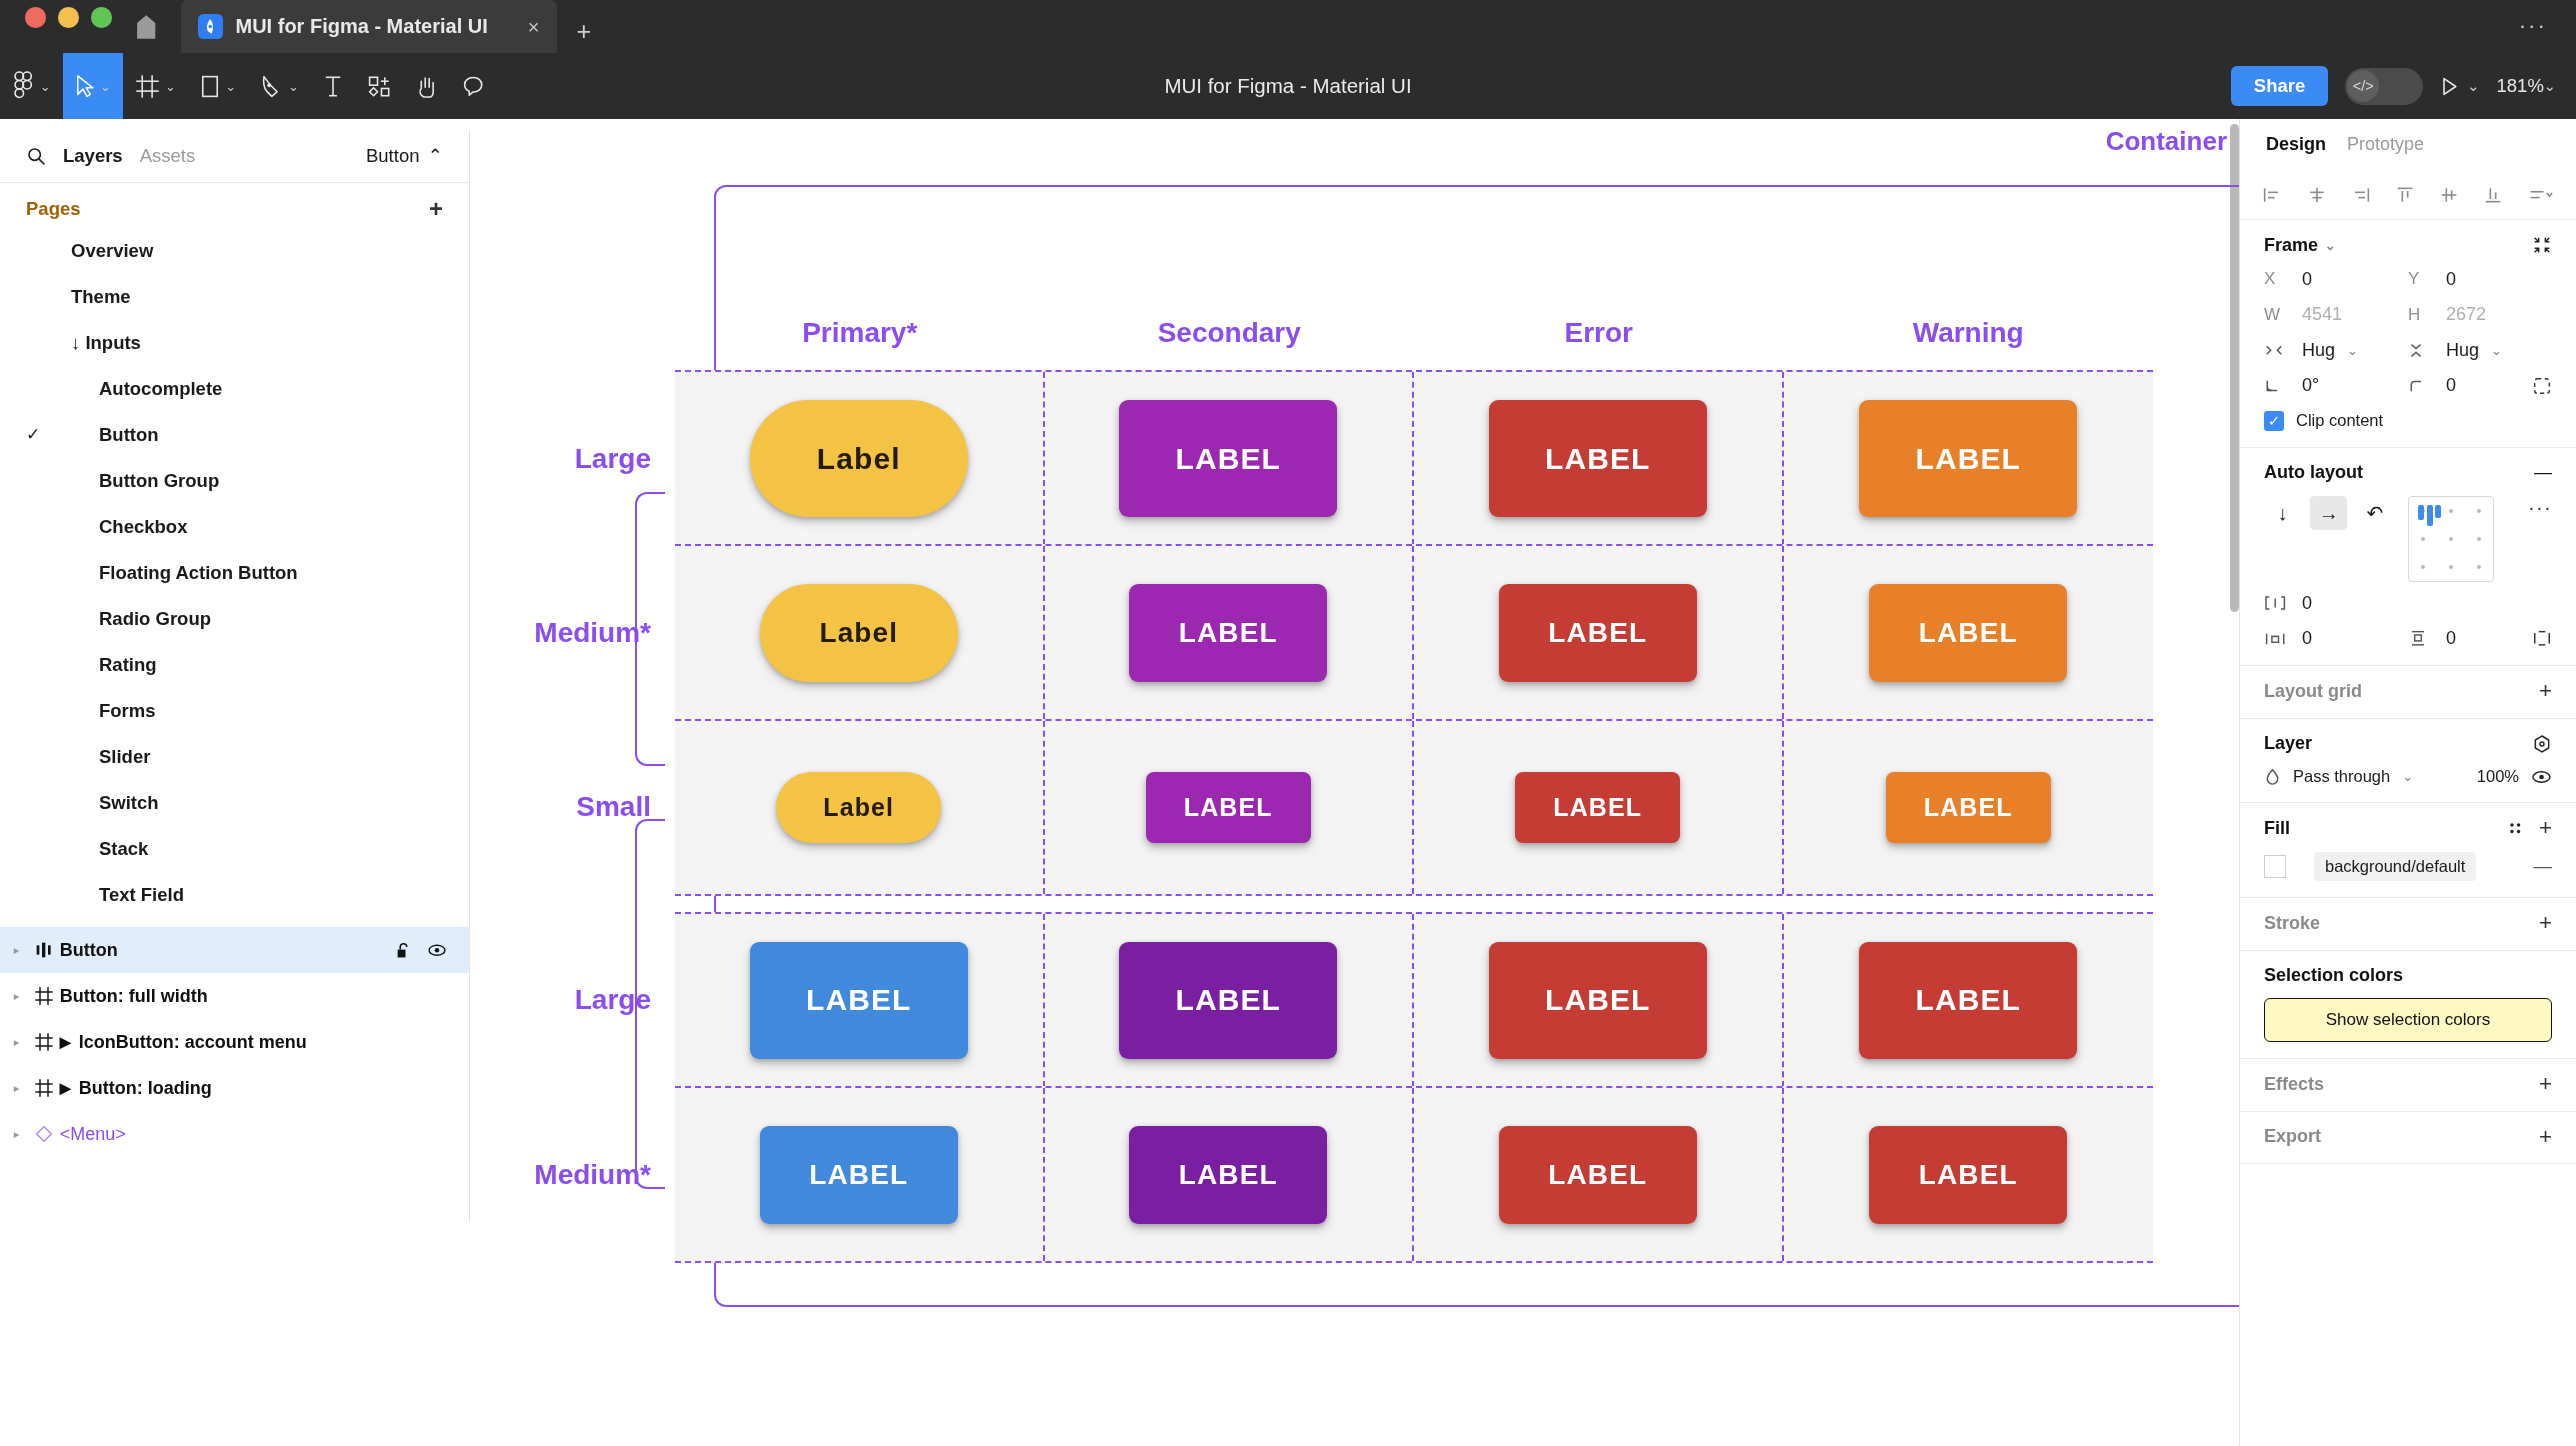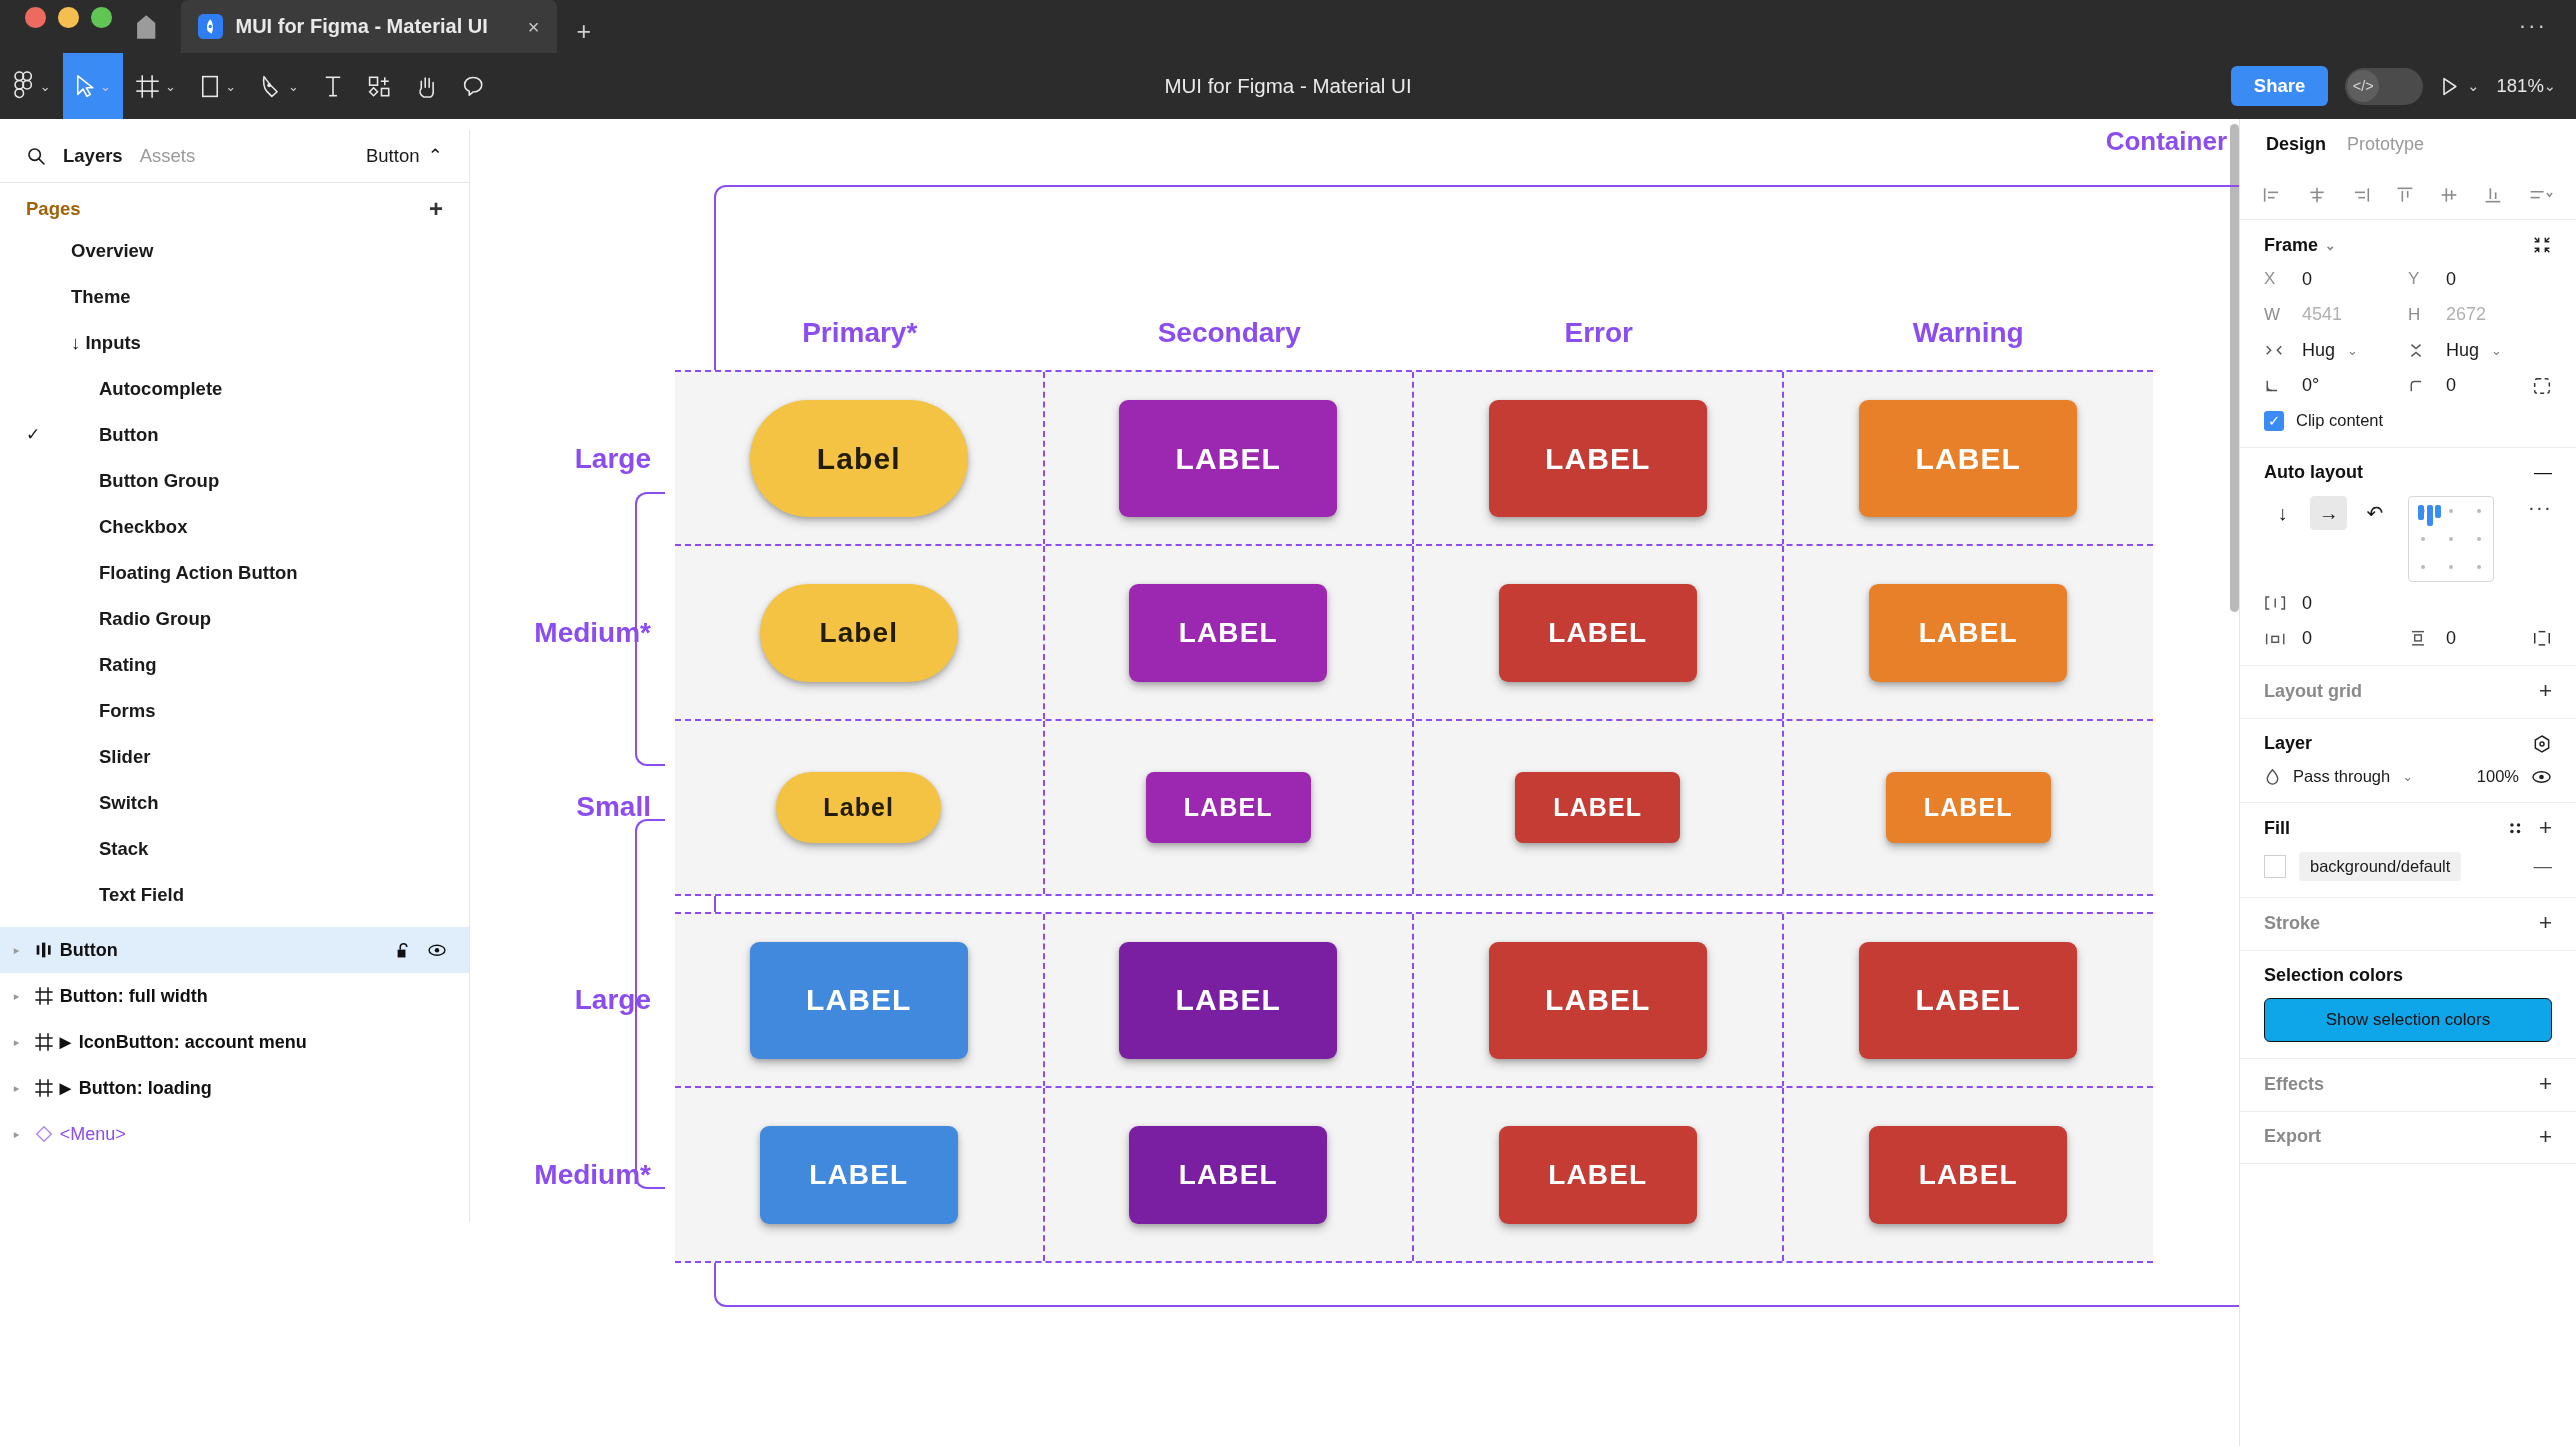--- a/index.html
+++ b/index.html
@@ -226,29 +226,29 @@
   .al-dir.sel { background: #e8e8e8; }
   .al-grid {
     width: 86px; height: 86px; border: 0.7px solid #d8d8d8; border-radius: 4px;
     display: grid; grid-template-columns: repeat(3, 1fr); grid-template-rows: repeat(3, 1fr);
     place-items: center; position: relative;
   }
   .al-grid .gd { width: 4px; height: 4px; border-radius: 50%; background: #bbb; }
   .al-bars { position: absolute; left: 9.2px; top: 8px; display: flex; align-items: flex-start; gap: 2.6px; }
   .al-bars i { display: block; width: 6px; background: #3b8bf5; border-radius: 2px; }
   .al-more { margin-left: auto; font-size: 20px; color: #333; letter-spacing: 1.3px; }
-  .fill-row { display: flex; align-items: center; gap: 13px; }
+  .fill-row { display: flex; align-items: center; gap: 28px; }
   .swatch { width: 22.4px; height: 22.4px; border: 0.7px solid #cfcfcf; background: #fff; }
   .token {
     background: #f0f0f0; border-radius: 4px; padding: 5.3px 10.6px; font-size: 16.5px; color: #1b1b1b;
   }
   .minus { margin-left: auto; color: #555; font-size: 18.5px; }
   .show-sel-btn {
     width: 100%; height: 44px; border: 1.3px solid #111; border-radius: 6px;
-    background: #0ea5e9; font-size: 17px; color: #111; cursor: pointer;
+    background: #fef9c3; font-size: 17px; color: #111; cursor: pointer;
     font-family: "Liberation Sans", sans-serif; margin-top: 12px;
   }
   svg { display: block; }
 </style>
 </head>
 <body>
 
 <div id="app">
 
   <div class="titlebar">

